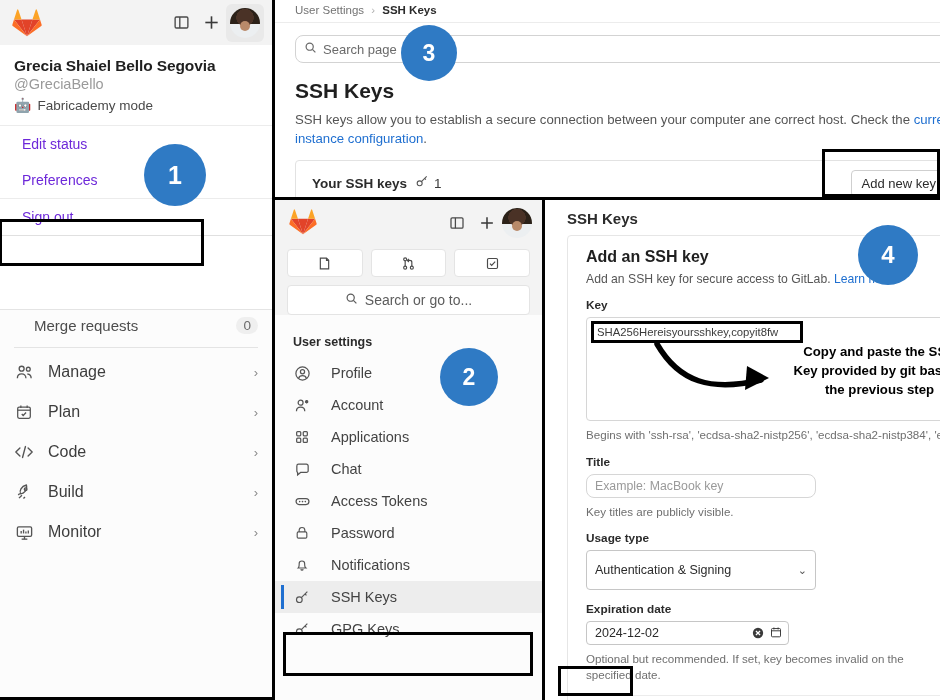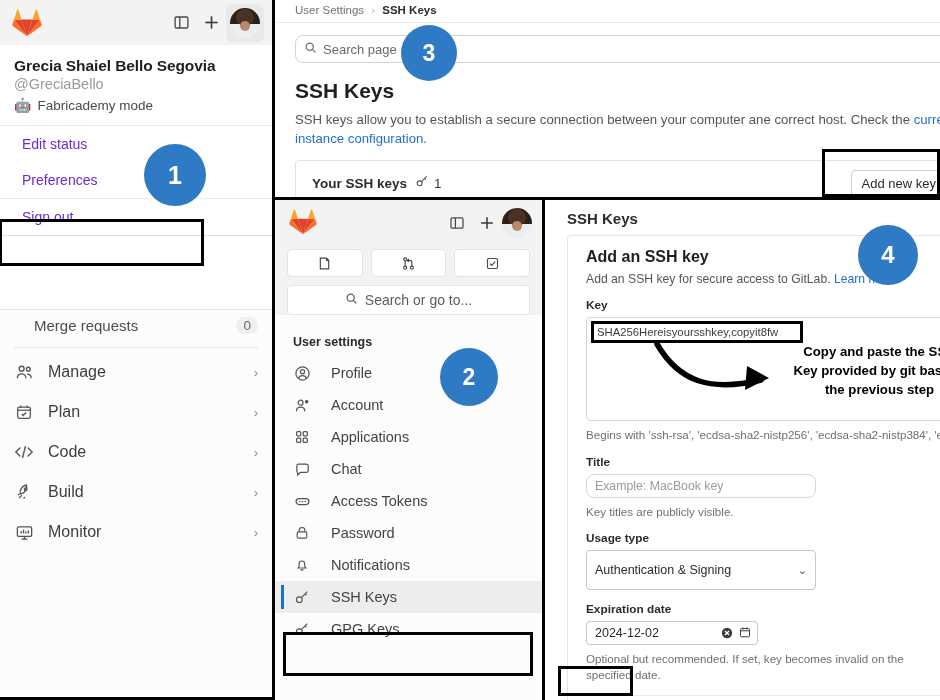--- a/index.html
+++ b/index.html
@@ -147,21 +147,21 @@
   .rp-input {
     margin-top:5px; width:230px; height:24px; border:1px solid #d6d6d6; border-radius:8px;
     display:flex; align-items:center; padding:0 8px; font-size:12.3px; color:#9a9a9a; background:#fff;
   }
   .rp-select {
     margin-top:5px; width:230px; height:40px; border:1px solid #c6c6c6; border-radius:4px;
     display:flex; align-items:center; padding:0 8px; font-size:12.5px; color:#2b2b2b; background:#fff;
   }
   .rp-select .chev { margin-left:auto; color:#555; font-size:11px;}
   .rp-date {
-    margin-top:5px; width:172px; height:24px; border:1px solid #c6c6c6; border-radius:4px;
+    margin-top:5px; width:203px; height:24px; border:1px solid #c6c6c6; border-radius:4px;
     display:flex; align-items:center; padding:0 6px 0 8px; font-size:12.5px; color:#2b2b2b; background:#fff; gap:6px;
   }
   .rp-date .val { color:#2b2b2b; }
   .rp-date .clr { margin-left:auto; color:#3a3a3a; display:flex; }
   #rp-footer {
     margin-top:12px; border-top:1px solid #ececec; padding-top:10px; display:flex; gap:10px; align-items:center;
   }
   .rp-btn { border:1px solid #d6d6d6; border-radius:4px; background:#fafafa; font-size:12.5px;
             color:#8d8d8d; padding:4px 12px; font-family:inherit; }
   .rp-btn.cancel { color:#2b2b2b; background:#fff; }

